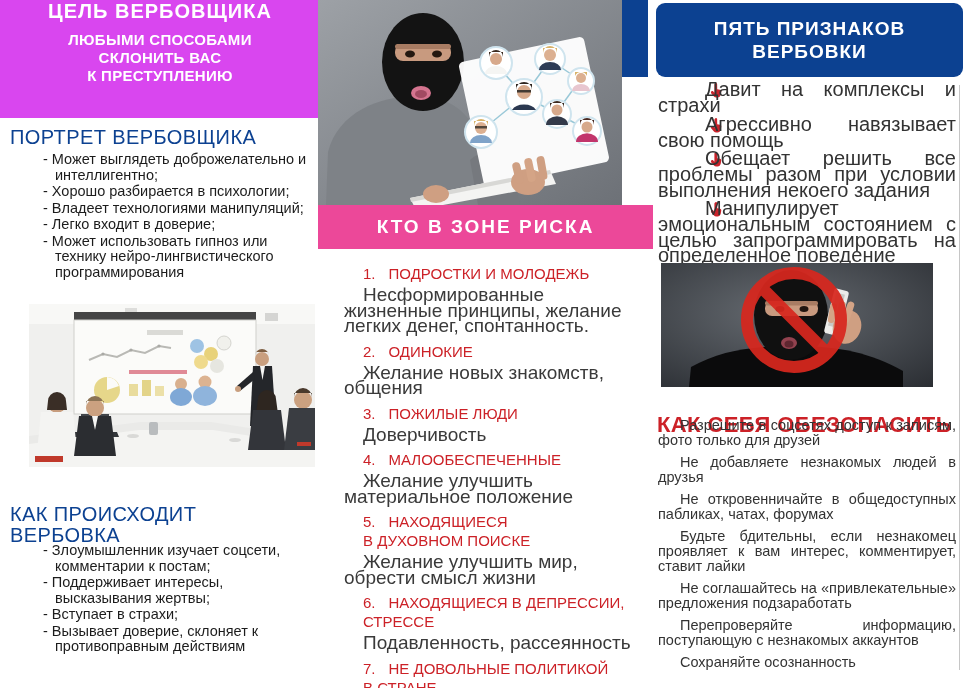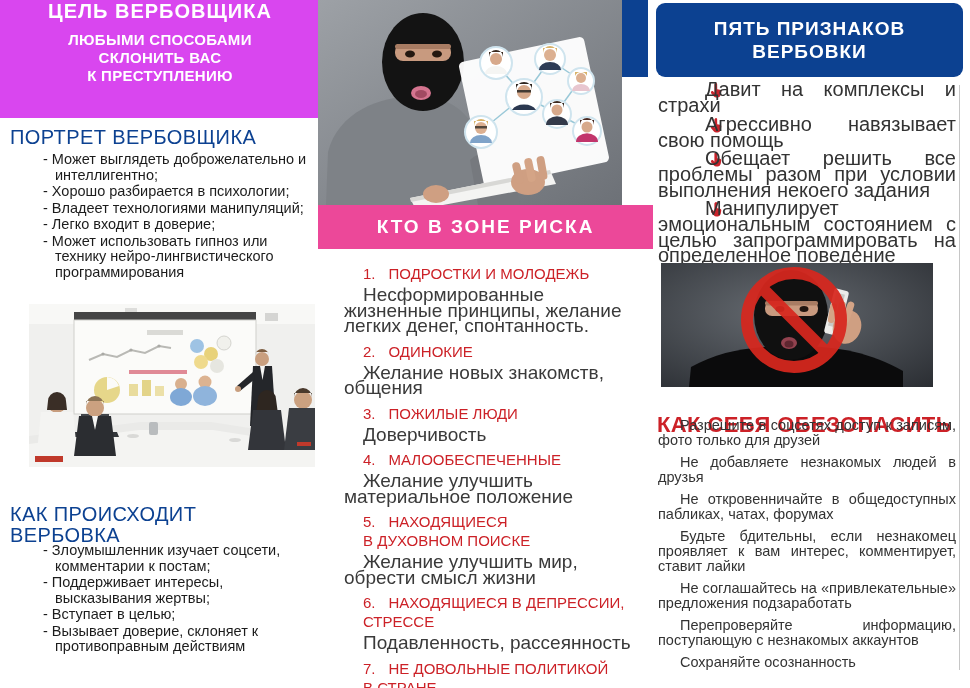--- a/index.html
+++ b/index.html
@@ -128,21 +128,21 @@
       <rect x="268" y="138" width="14" height="4" fill="#c0392b"></rect>
     </svg>
   </div>
 
   <div class="abs blue-h how-h">КАК ПРОИСХОДИТ
 ВЕРБОВКА</div>
 
   <div class="abs dash-list how-list">
     <div class="dash-item">- Злоумышленник изучает соцсети, комментарии к постам;</div>
     <div class="dash-item">- Поддерживает интересы, высказывания жертвы;</div>
-    <div class="dash-item">- Вступает в целью;</div>
+    <div class="dash-item">- Вступает в страхи;</div>
     <div class="dash-item">- Вызывает доверие, склоняет к противоправным действиям</div>
   </div>
 
   <div class="abs photo-frame mid-photo">
     <svg width="304" height="205" viewBox="0 0 304 205" xmlns="http://www.w3.org/2000/svg">
       <defs>
         <linearGradient id="gbg" x1="0" y1="0" x2="1" y2="1">
           <stop offset="0" stop-color="#9da1a6"></stop>
             <stop offset="1" stop-color="#6d7177"></stop>
         </linearGradient>

